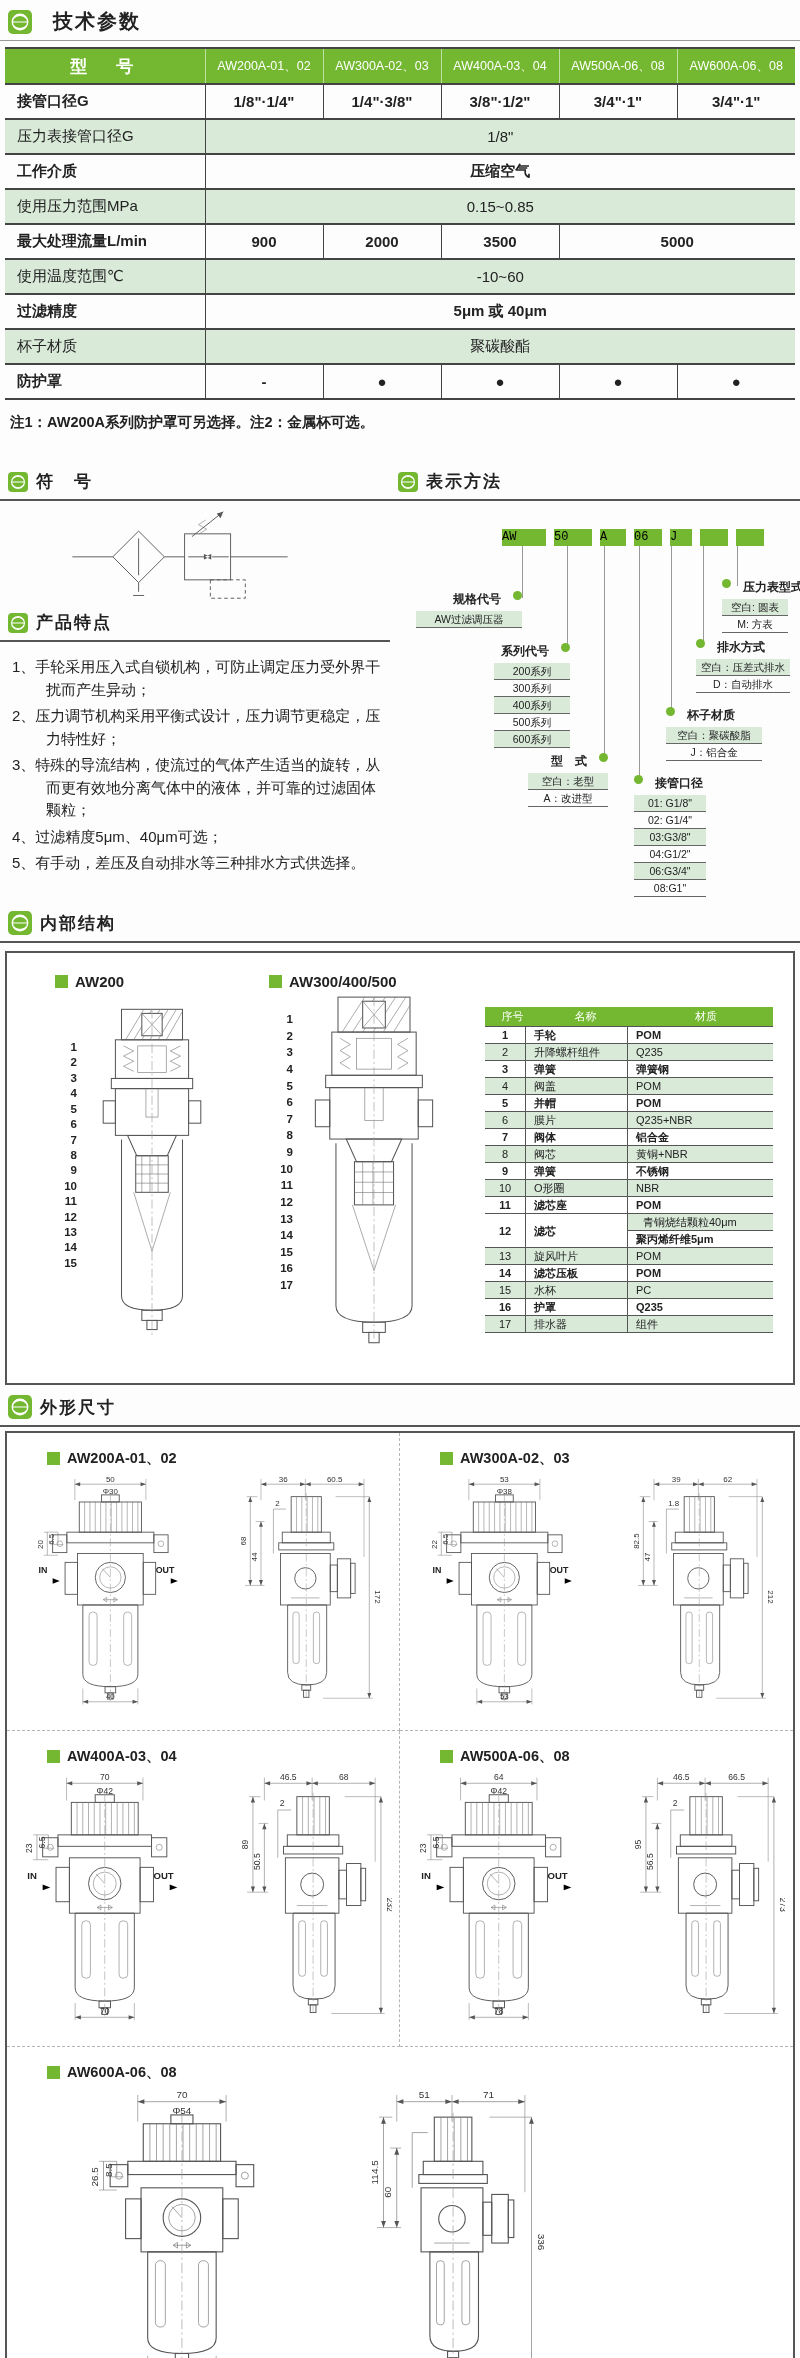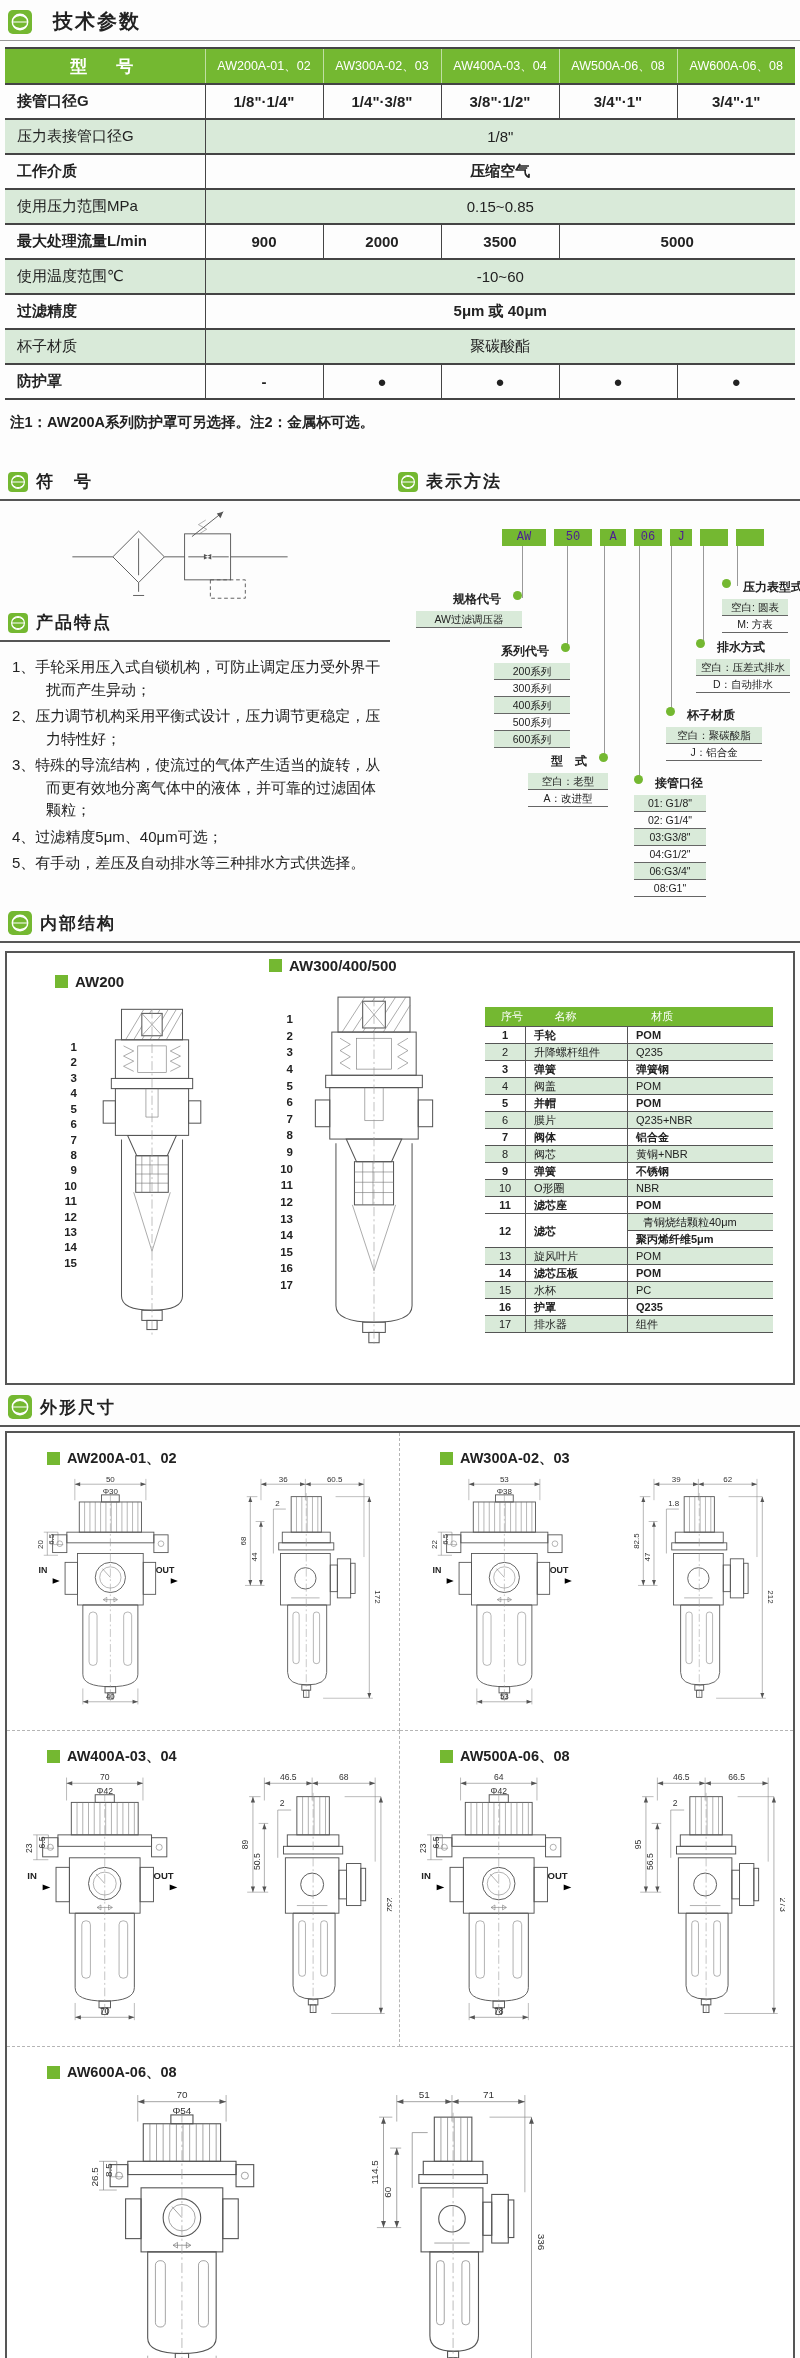--- a/index.html
+++ b/index.html
@@ -26,21 +26,21 @@
   
   .two-col{display:flex;margin-top:36px;align-items:flex-start;}
   .col-l{width:390px;}
   .col-r{width:410px;}
   .sec-h{display:flex;align-items:center;gap:8px;border-bottom:2px solid #555;padding:2px 4px 6px 8px;font-size:17px;font-weight:bold;letter-spacing:2px;}
   .sym-wrap{padding:8px 0 0 55px;height:100px;}
 
   
   .code-wrap{position:relative;height:402px;font-size:11px;}
   .code-boxes{position:absolute;left:112px;top:28px;display:flex;gap:8px;}
-  .code-box{height:17px;background:#74b831;color:#4c1d95;text-align:center;font-size:12px;line-height:17px;font-family:"Liberation Mono","DejaVu Sans Mono",monospace;}
+  .code-box{height:17px;background:#74b831;color:#000000;text-align:left;font-size:12px;line-height:17px;font-family:"Liberation Mono","DejaVu Sans Mono",monospace;}
   .code-box:nth-of-type(1){width:44px;}
   .code-box:nth-of-type(2){width:38px;}
   .code-box:nth-of-type(3){width:26px;}
   .code-box:nth-of-type(4){width:28px;}
   .code-box:nth-of-type(5){width:22px;}
   .code-box:nth-of-type(6){width:28px;}
   .code-box:nth-of-type(7){width:28px;}
   .lead{position:absolute;width:1px;background:#999;}
   .cg{position:absolute;}
   .cg-t{display:flex;gap:12px;font-weight:bold;font-size:12px;white-space:nowrap;}
@@ -62,21 +62,21 @@
   .int-svg{position:absolute;}
 
   
   .ptable{position:absolute;left:478px;top:54px;width:288px;font-size:11px;border-bottom:1.5px solid #555;}
   .phead{display:flex;background:#74b831;color:#fff;height:19px;line-height:19px;}
   .prow{display:flex;border-top:1.2px solid #555;background:#fff;font-weight:bold;align-items:stretch;}
   .prow.alt{background:#d9ead9;font-weight:normal;}
   .pc-no{width:40px;text-align:center;}
   .pc-name{width:102px;border-left:1px solid #555;padding-left:8px;box-sizing:border-box;}
   .pc-mat{width:146px;border-left:1px solid #555;box-sizing:border-box;}
-  .phead .pc-no,.phead .pc-name,.phead .pc-mat{border:none;padding-left:16px;text-align:left;}
+  .phead .pc-no,.phead .pc-name,.phead .pc-mat{border:none;padding-left:8px;text-align:center;}
   .prow .pc-no,.prow .pc-name{line-height:16px;padding-top:0;display:flex;align-items:center;}
   .prow .pc-no{justify-content:center;}
   .m1,.m2{line-height:16px;padding-left:8px;}
   .m2:empty{display:none;}
   .m2{border-top:1px solid #555;background:#fff;font-weight:bold;}
   .prow:has(.m2:not(:empty)) .m1{background:#d9ead9;font-weight:normal;padding-left:15px;}
 
   
   .dim-box{margin:4px 5px 0 5px;border:2px solid #555;display:grid;grid-template-columns:1fr 1fr;grid-template-rows:298px 316px 342px;background:#fff;}
   .dim-panel{position:relative;padding-top:14px;box-sizing:border-box;overflow:hidden;}
@@ -381,21 +381,21 @@
         </svg>
     </span>
     <span>内部结构</span>
   </div>
 
   <div class="int-box">
     <div class="int-label" style="left:48px;top:20px">
       <span class="gsq"></span>
       <span>AW200</span>
     </div>
-    <div class="int-label" style="left:262px;top:4px">
+    <div class="int-label" style="left:262px;top:20px">
       <span class="gsq"></span>
       <span>AW300/400/500</span>
     </div>
 
     <div class="callouts" style="left:52px;top:88px;height:228px">
 
     <div>1</div>
         <div>2</div>
         <div>3</div>
         <div>4</div>

